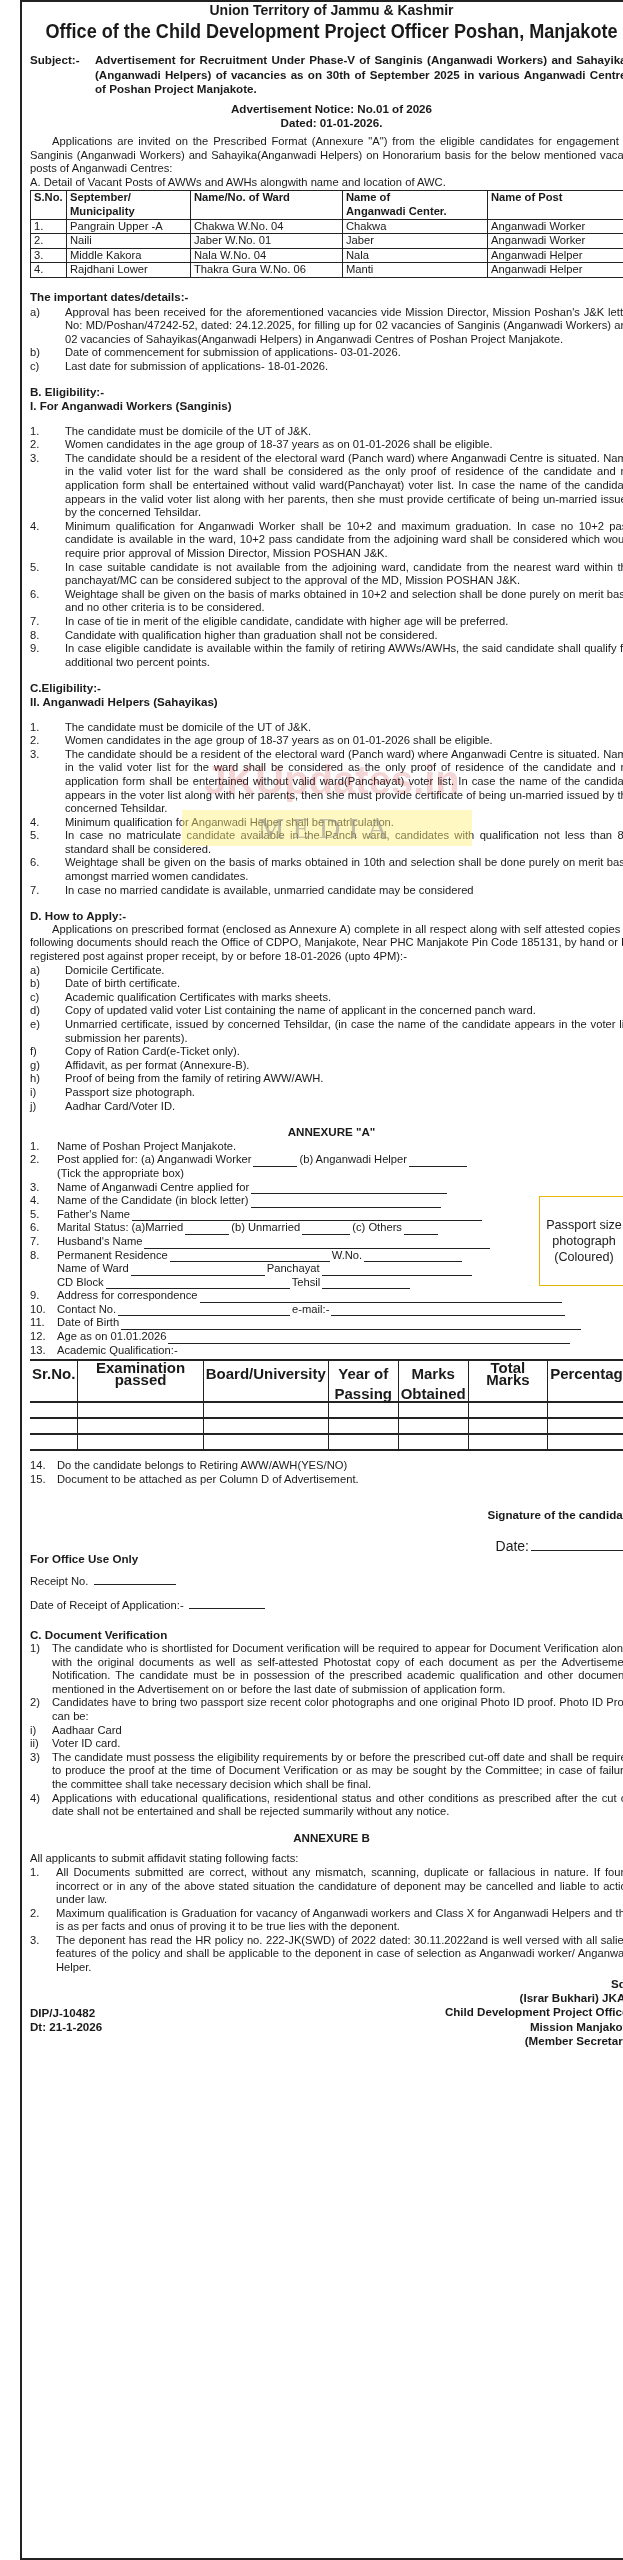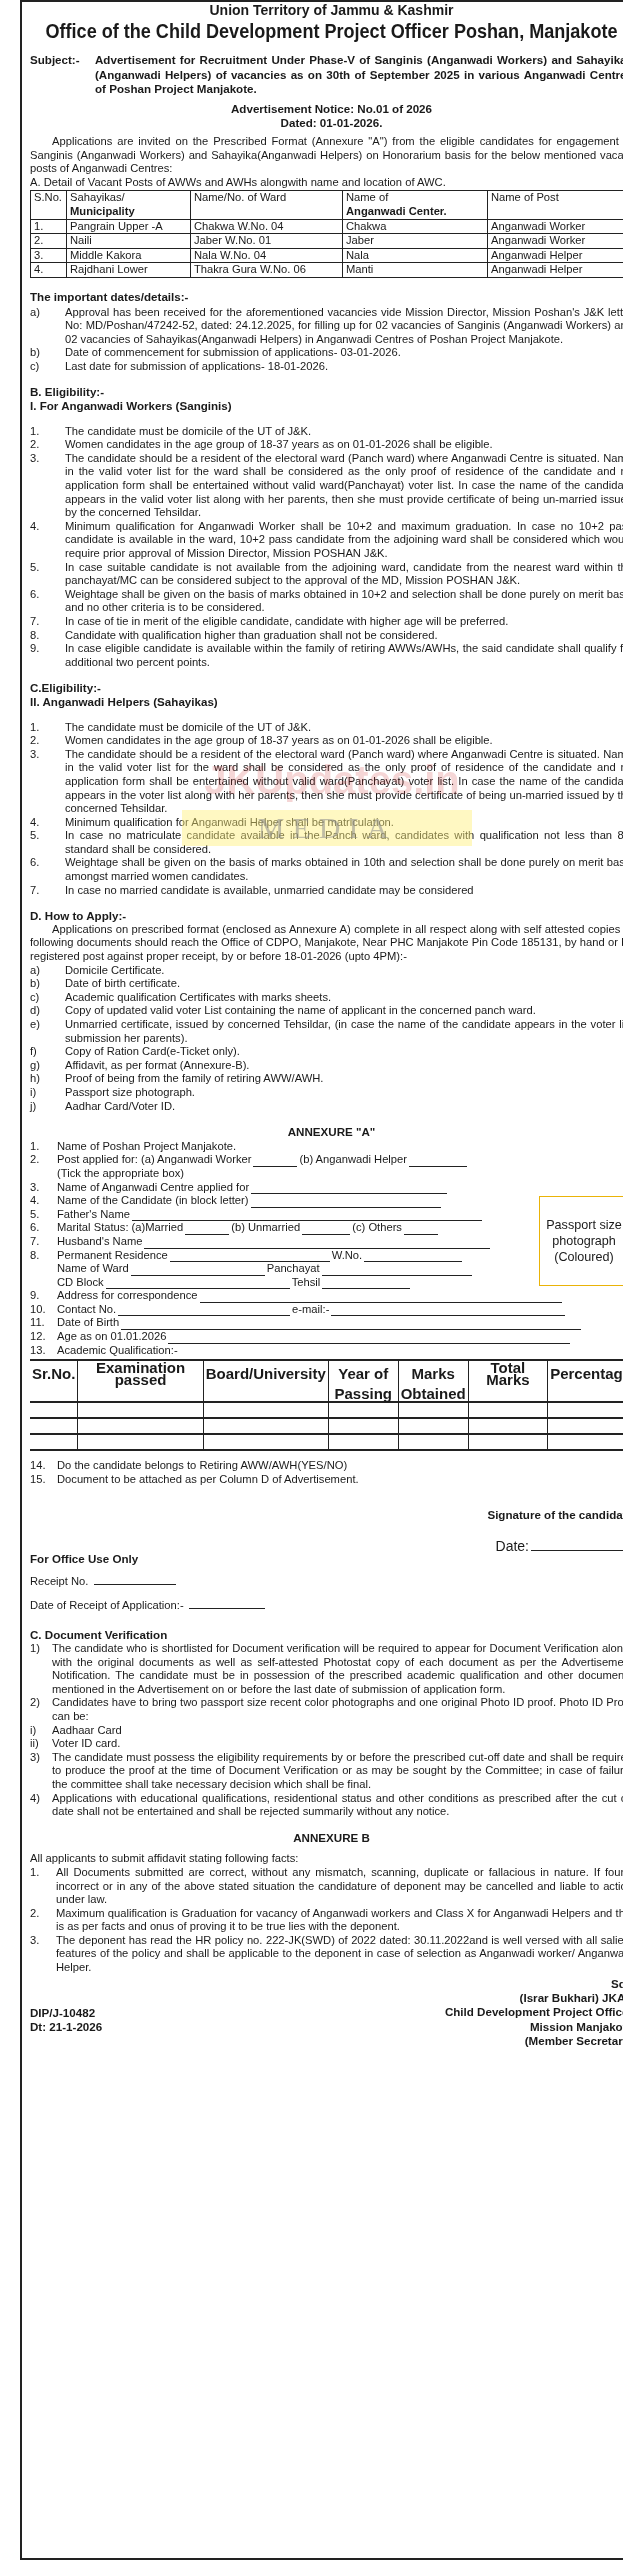--- a/index.html
+++ b/index.html
@@ -9,21 +9,21 @@
   .bold { font-weight: bold; }
   .ut { font-size: 14px; font-weight: bold; text-align: center; line-height: 16px; }
   .office { font-size: 21px; font-weight: bold; text-align: center; line-height: 25px; transform: scaleX(0.86); transform-origin: center; white-space: nowrap; margin-left: -40px; margin-right: -40px; }
   .subject { display: flex; margin-top: 10px; font-weight: bold; font-size: 11.6px; line-height: 14.6px; }
   .subject .lbl { width: 65px; flex: none; }
   .subject .txt { text-align: justify; }
   .notice { text-align: center; font-weight: bold; font-size: 11.6px; line-height: 14.6px; margin-top: 5px; }
   .para { text-align: justify; text-indent: 22px; margin-top: 4px; }
   table.vac { width: 100%; border-collapse: collapse; margin-top: 1px; }
   table.vac td, table.vac th { border: 1px solid #222; padding: 0 3px; text-align: left; font-size: 11.2px; line-height: 13.6px; }
-  table.vac th { font-weight: normal; }
+  table.vac th { font-weight: bold; }
   table.vac th.nb { border-bottom: none; }
   table.vac td.nt { border-top: none; font-weight: bold; }
   .h { font-weight: bold; font-size: 11.6px; margin-top: 12px; }
   .h2 { font-weight: bold; font-size: 11.6px; }
   .list { margin-top: 2px; }
   .li { display: flex; text-align: justify; }
   .li .n { width: 35px; flex: none; }
   .li .t { flex: 1; }
   .li.sm .n { width: 26px; }
   .li.xs .n { width: 22px; }
@@ -66,21 +66,21 @@
   <div class="notice">Advertisement Notice: No.01 of 2026</div>
   <div class="notice" style="margin-top:0">Dated: 01-01-2026.</div>
 
   <div class="para">Applications are invited on the Prescribed Format (Annexure "A") from the eligible candidates for engagement of Sanginis (Anganwadi Workers) and Sahayika(Anganwadi Helpers) on Honorarium basis for the below mentioned vacant posts of Anganwadi Centres:</div>
   <div>A.  Detail of  Vacant Posts  of AWWs and AWHs alongwith name and location of AWC.</div>
 
   <table class="vac">
     <tbody>
         <tr>
       <th class="nb" style="width:36px">S.No.</th>
-      <th class="nb" style="width:124px">Sahayikas/</th>
+      <th class="nb" style="width:124px">September/</th>
       <th class="nb" style="width:152px">Name/No. of Ward</th>
       <th class="nb" style="width:145px">Name of</th>
       <th class="nb">Name of Post</th>
     </tr>
     <tr>
       <td class="nt"></td>
       <td class="nt">Municipality</td>
       <td class="nt"></td>
       <td class="nt">Anganwadi Center.</td>
       <td class="nt"></td>

